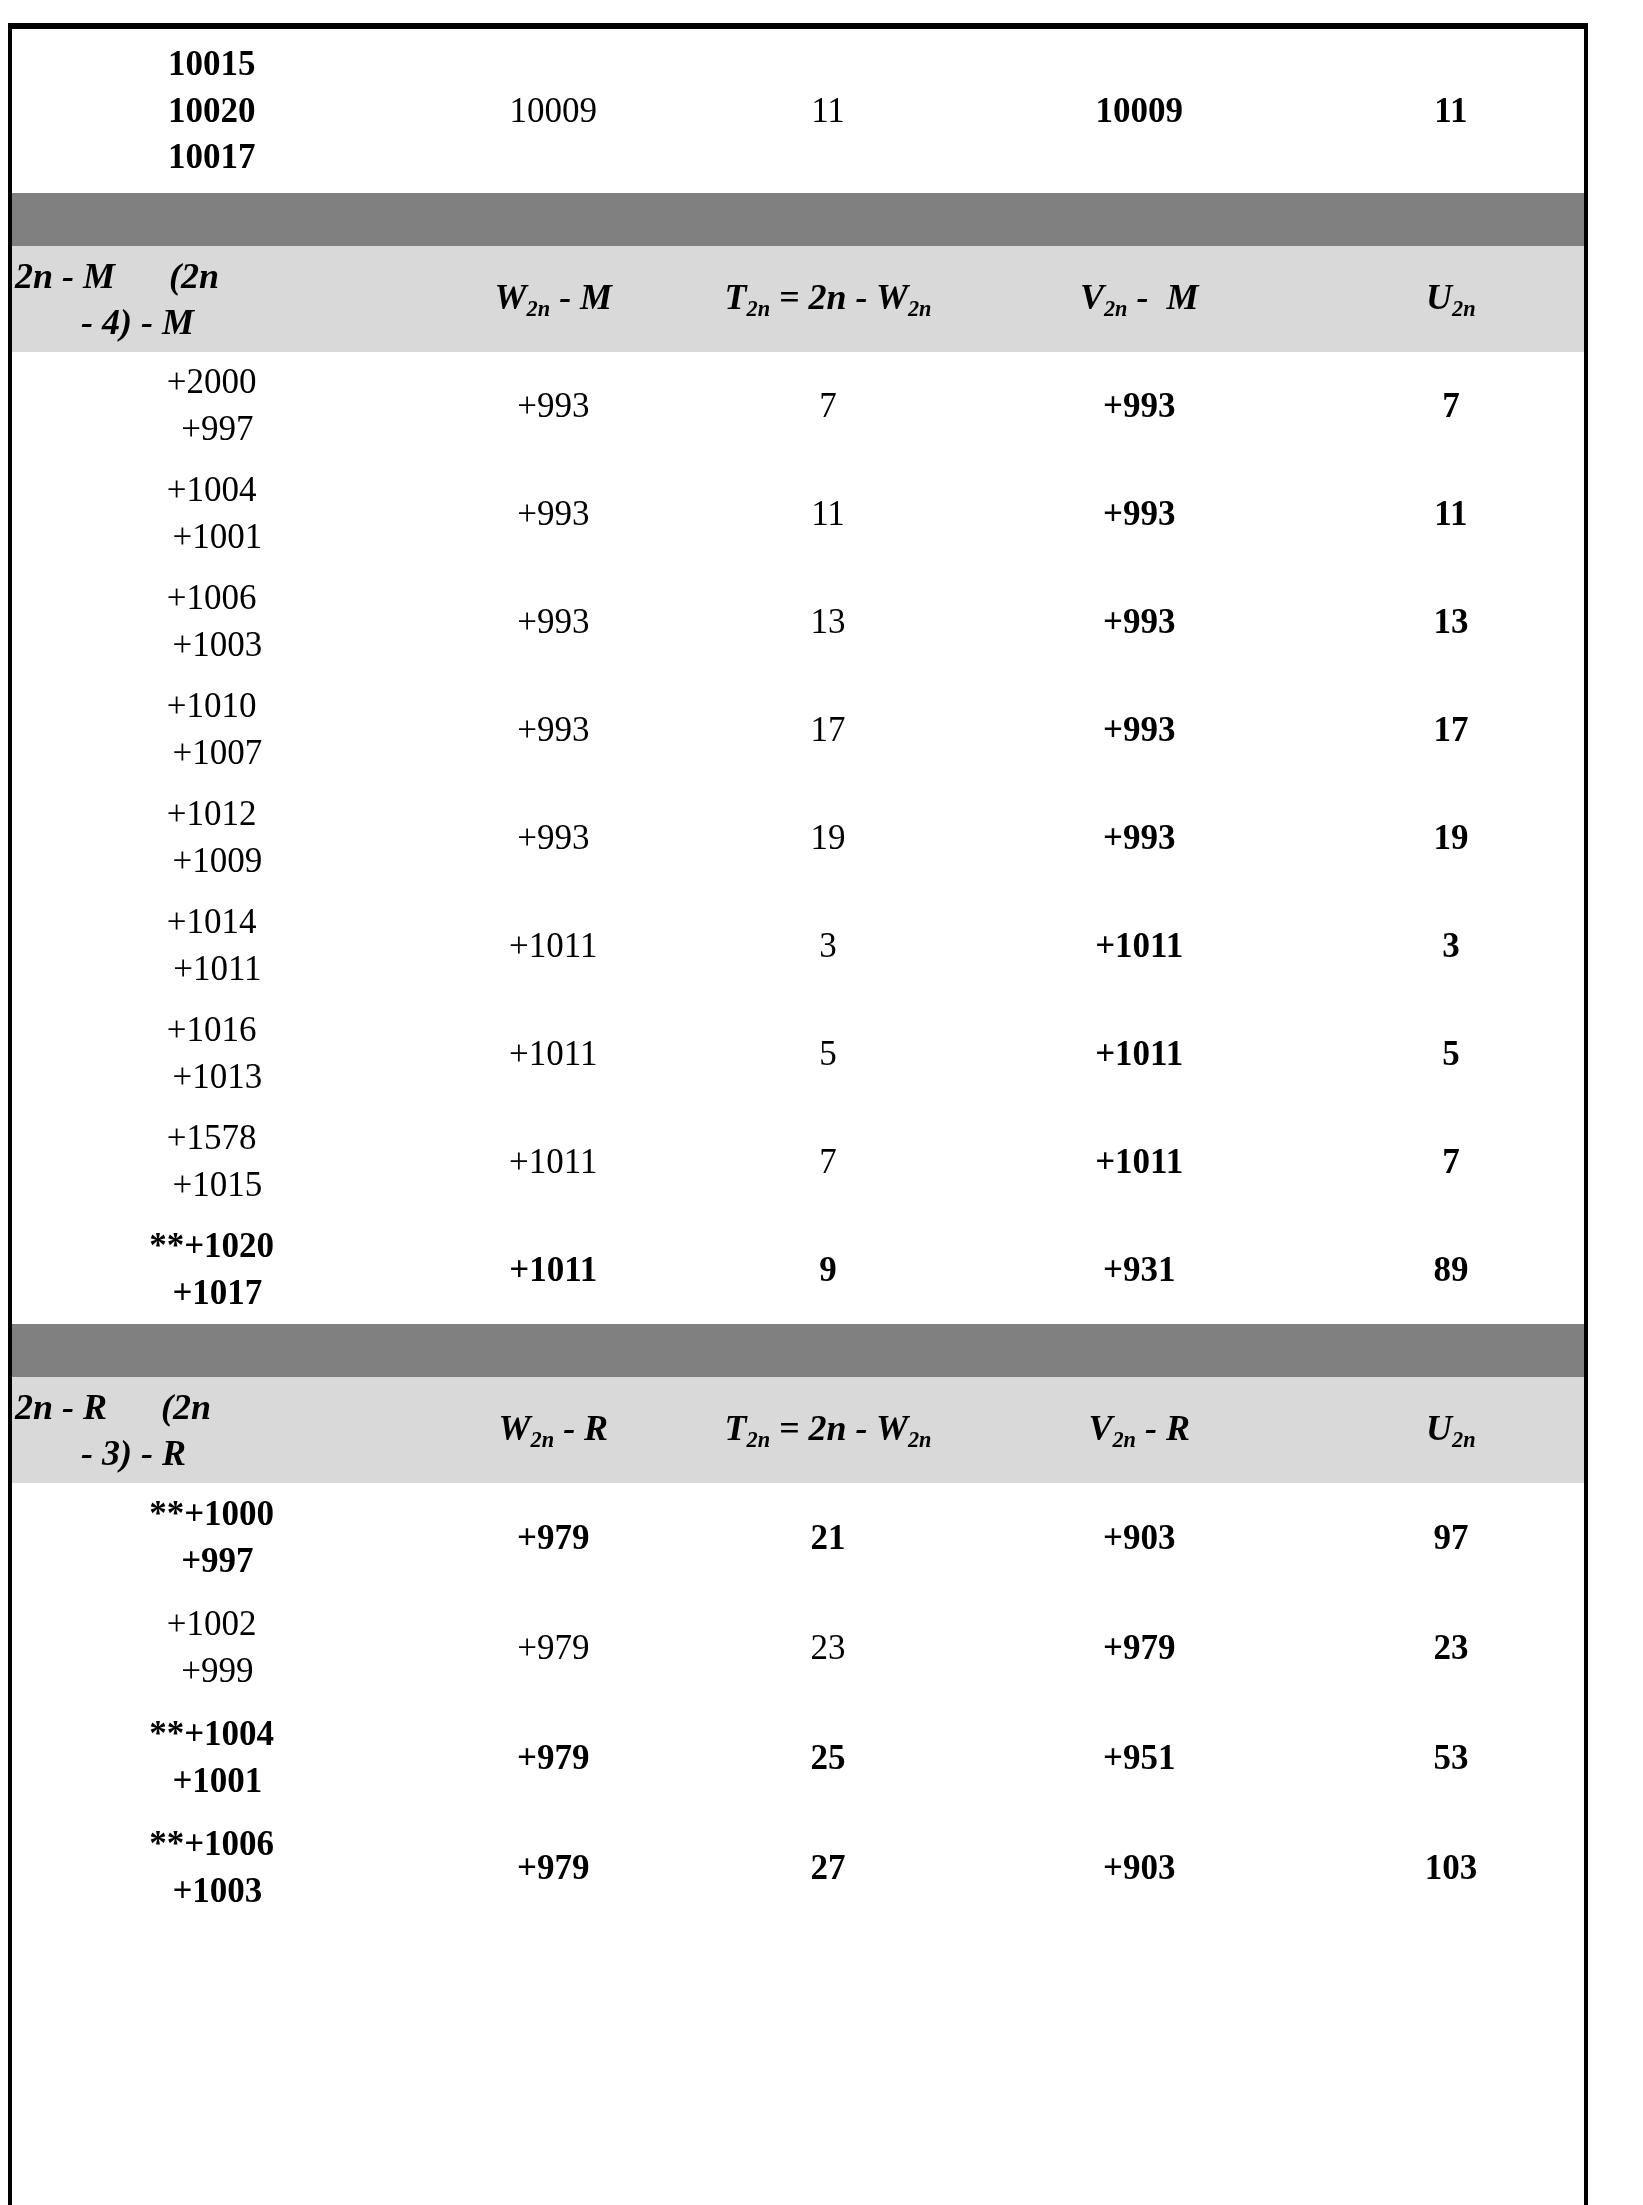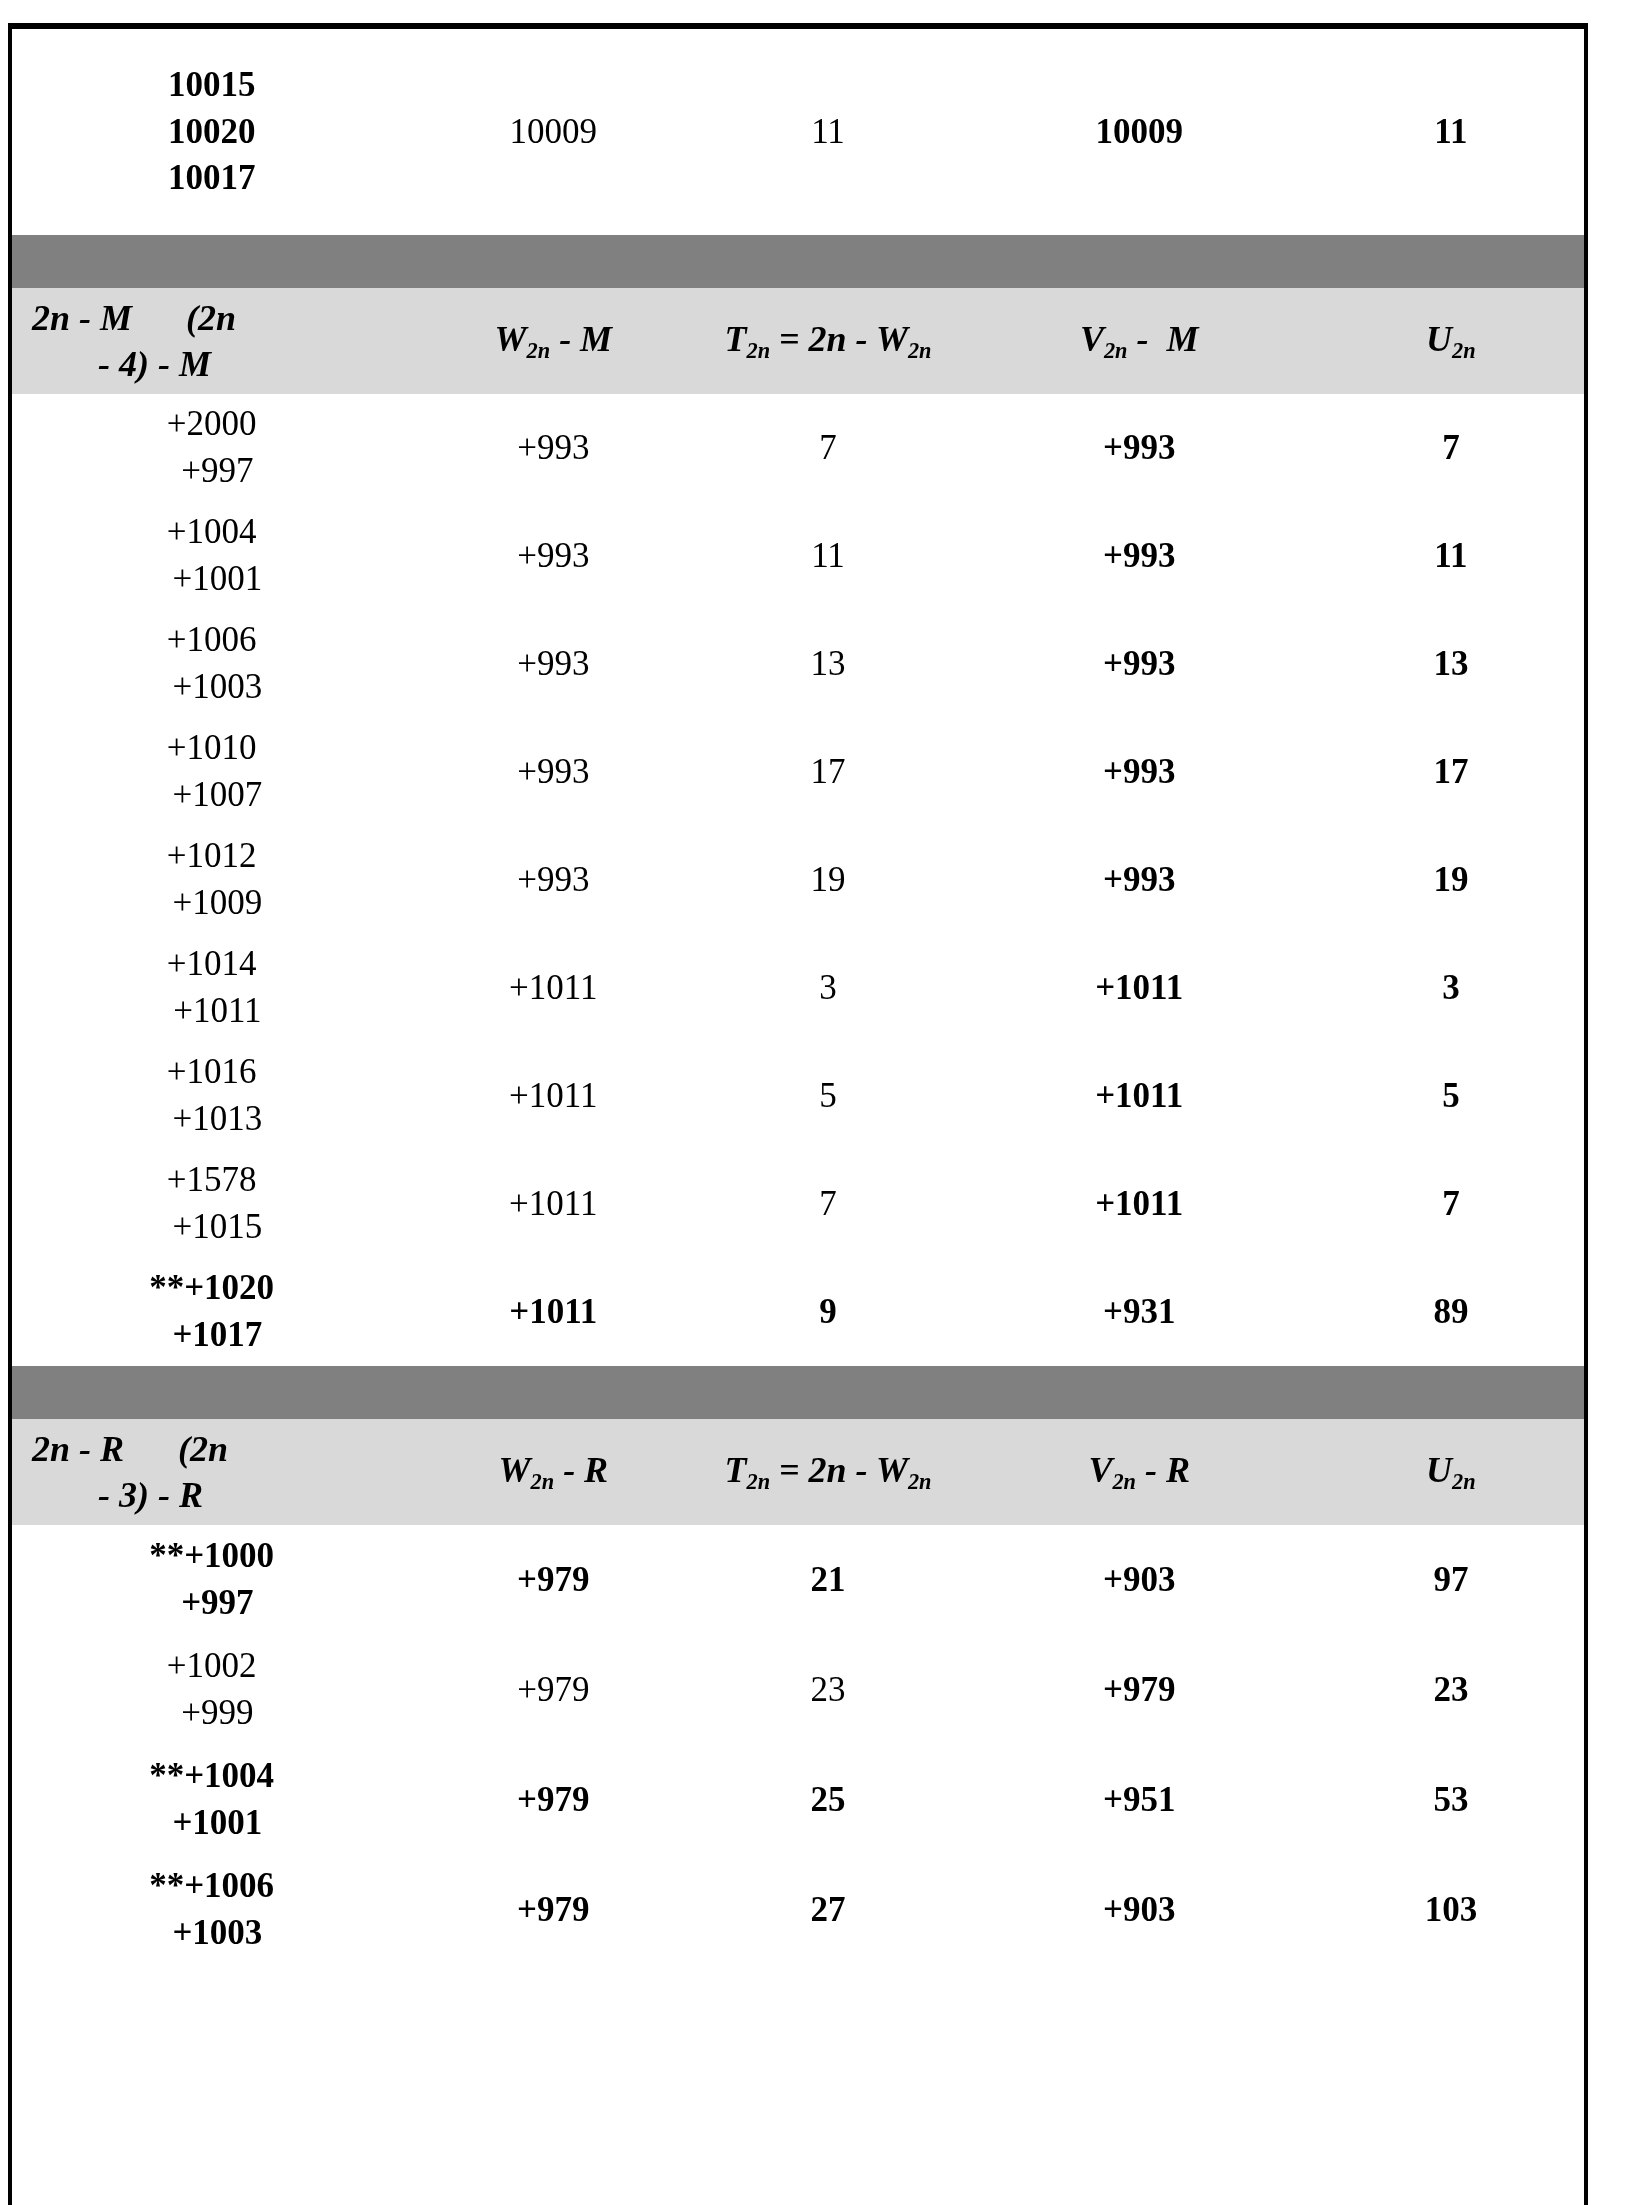--- a/index.html
+++ b/index.html
@@ -94,28 +94,28 @@
     font-size:36px;
     color:#000;
     text-align:center;
     white-space:nowrap;
     font-family:"Liberation Serif","DejaVu Serif",serif;
   }
   .hdr-first{
     display:flex;
     flex-direction:column;
     align-items:flex-start;
-    padding-left:20px;
+    padding-left:3px;
     line-height:1.28;
   }
   .hdr-first .l2{padding-left:66px;}
   sub{font-size:0.62em;vertical-align:-0.32em;}
 
   
-  .r-top td{height:206px;}
+  .r-top td{height:164px;}
   .r-data td{height:108px;}
   .r-datatall td{height:110px;}
 </style>
 </head>
 <body>
 
 <div class="sheet">
   <div class="frame">
     <div class="inner">
 

